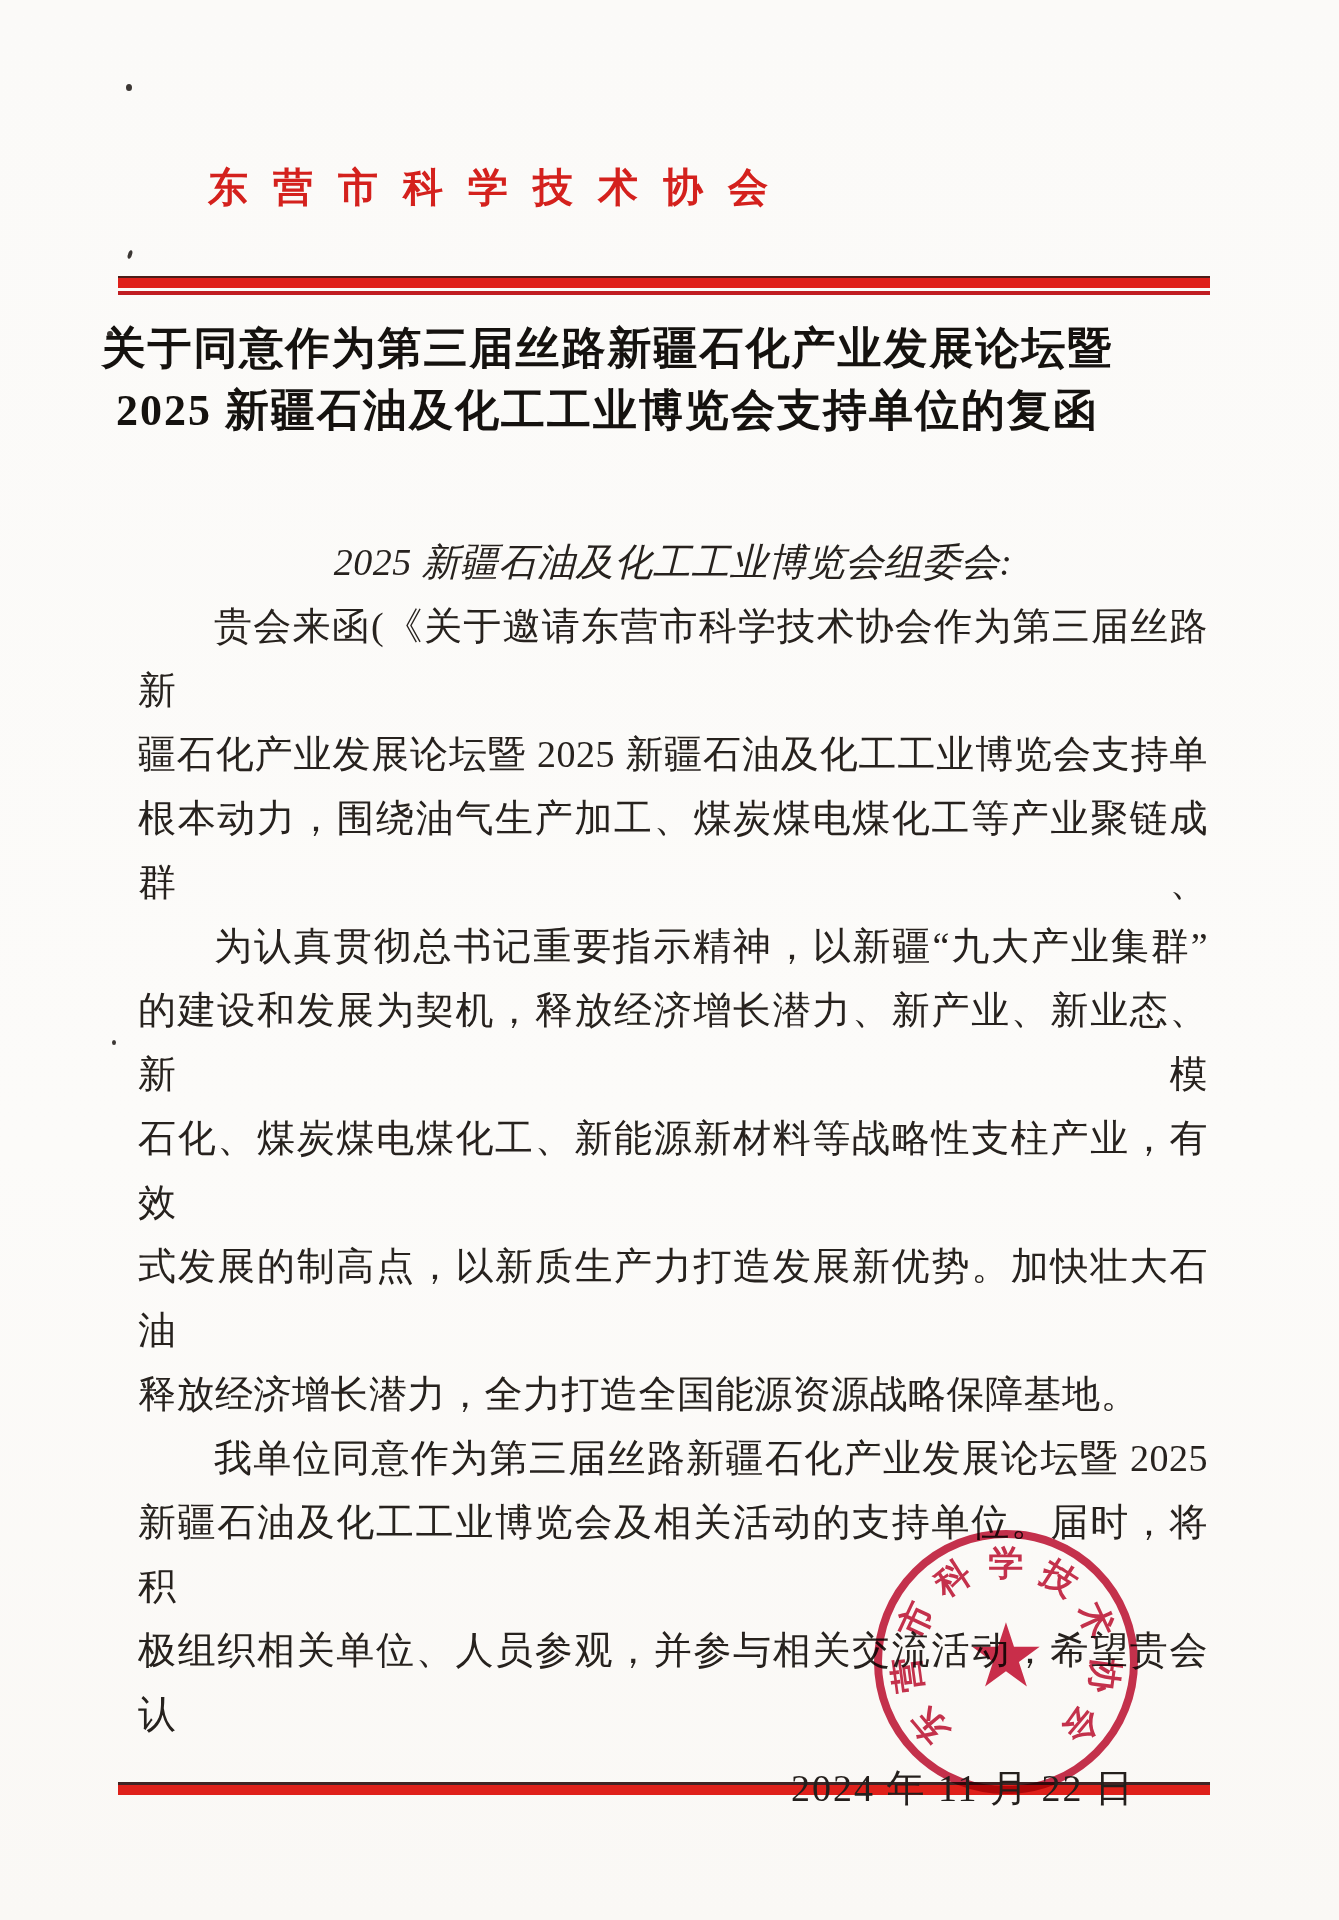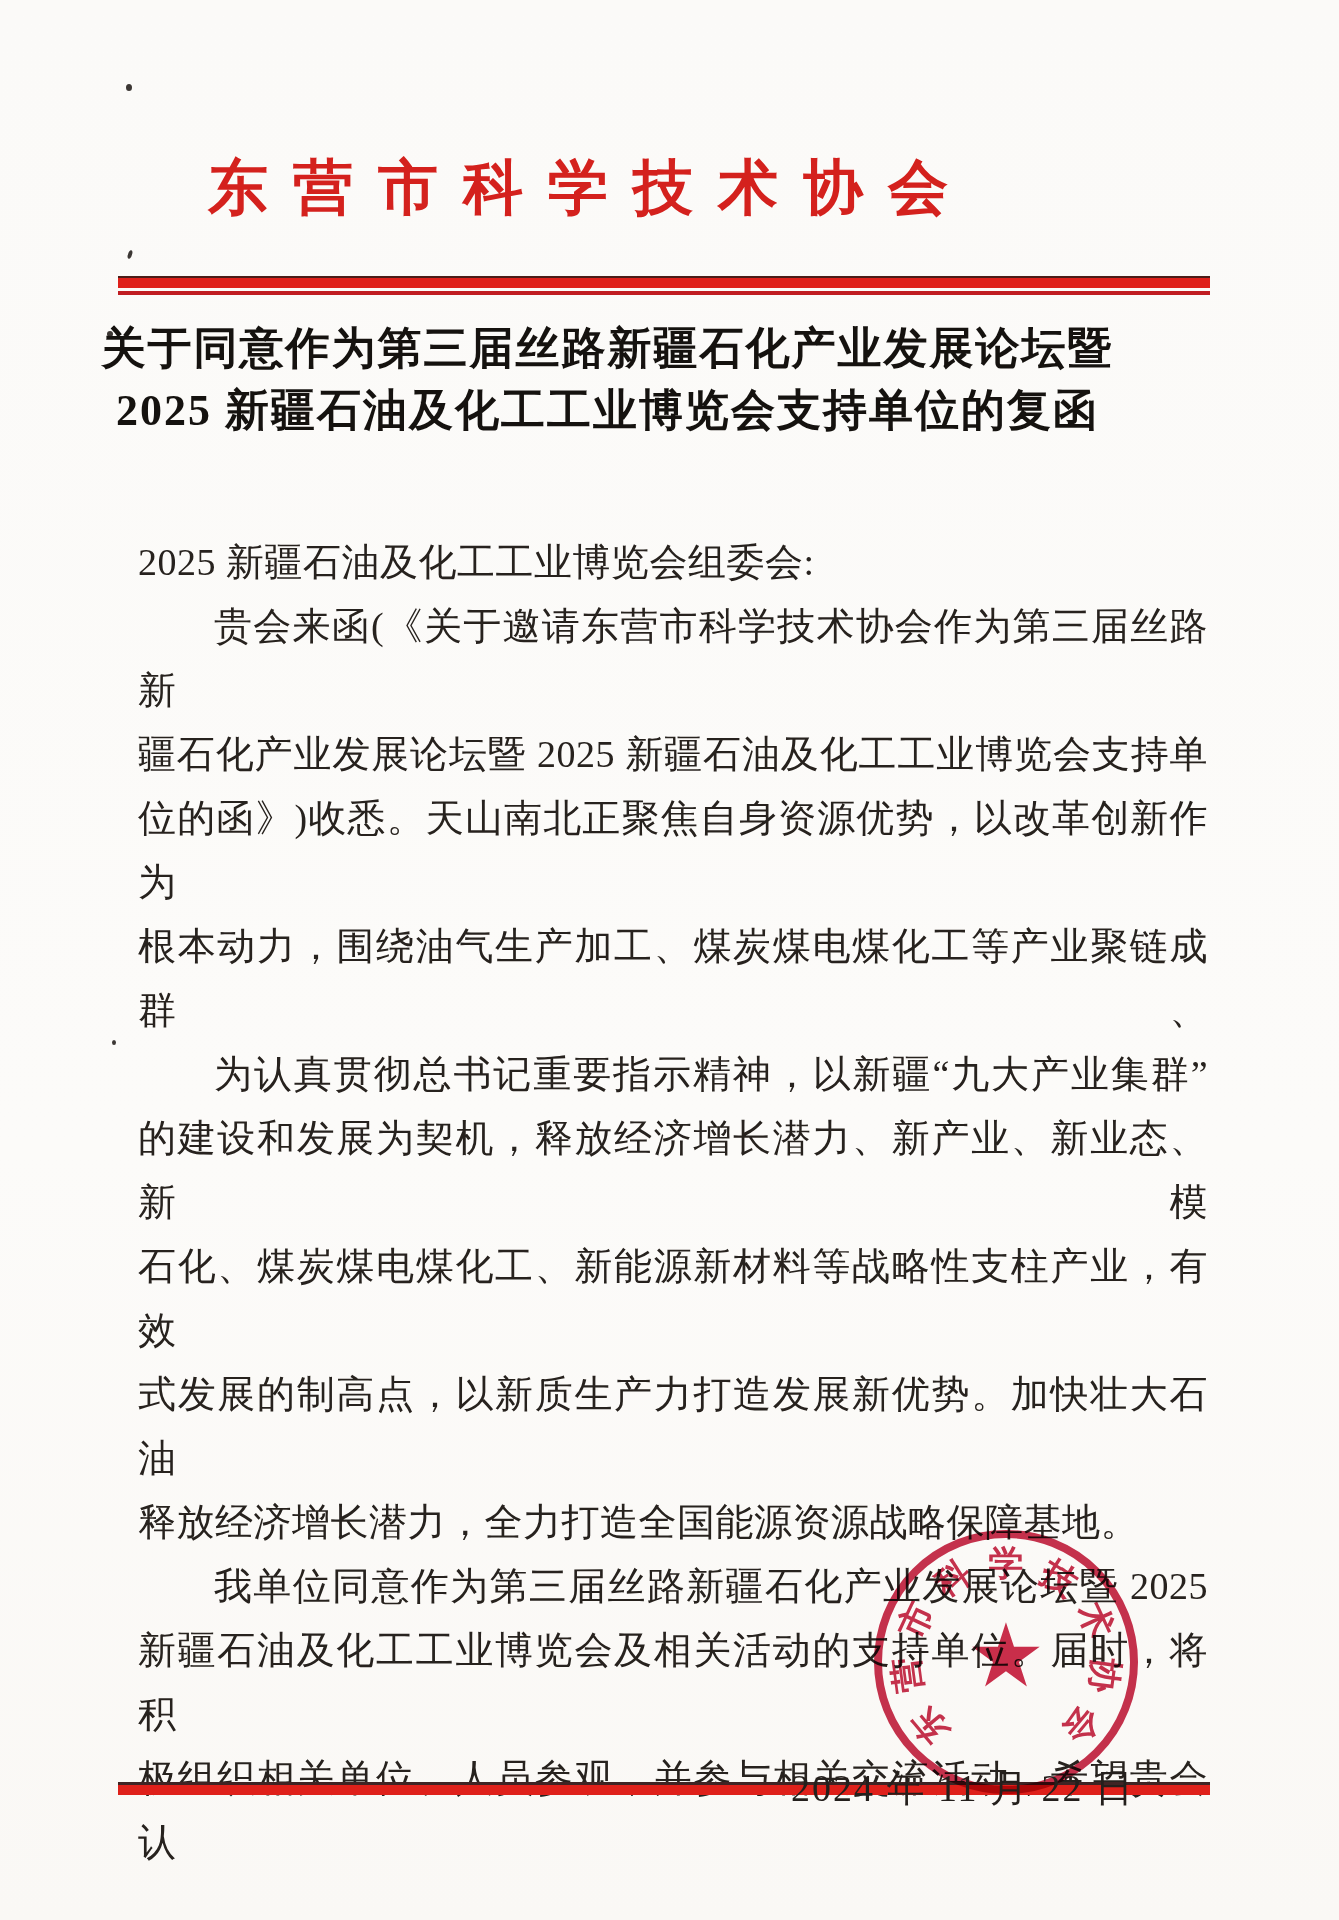--- a/index.html
+++ b/index.html
@@ -7,21 +7,21 @@
     position:relative;
     width:1339px; height:1920px;
     margin:0 auto;
     background:linear-gradient(180deg,#fbfaf8 0%, #fcfbf9 60%, #faf8f5 100%);
     font-family:"Liberation Serif","DejaVu Serif",serif;
     overflow:hidden;
   }
   
   .header-org {
     position:absolute; top:152px; left:208px;
-    font-size:60px; font-weight:700; letter-spacing:25px;
+    font-size:40px; font-weight:700; letter-spacing:25px;
     white-space:nowrap; line-height:72px;
   }
   
   .rule { position:absolute; left:118px; width:1092px; }
   .rule-top { top:276px; }
   .rule-bottom { top:1782px; }
   .rule .thick { height:10px; border-top:2px solid #4b1d18; }
   .rule .gap   { height:3px; background:transparent; }
   .rule .thin  { height:4px; }
   .rule-bottom .thick { border-top:3px solid #3f2424; height:10px; }
@@ -30,21 +30,21 @@
     position:absolute; top:318px; left:0; width:1215px;
     text-align:center; font-weight:700; color:#15120f;
     font-size:44px; line-height:62px; letter-spacing:2px;
   }
   
   .body-text {
     position:absolute; top:530px; left:138px; width:1070px;
     font-size:38px; line-height:64px; color:#27221e;
     letter-spacing:0.5px;
   }
-  .salutation { text-align:left; }
+  .salutation { text-align:center;font-style:italic; }
   .para .line { text-align:justify; text-align-last:justify; text-justify:inter-ideograph; }
   .para .line.first { text-indent:2em; }
   .para .line.last { text-align-last:auto; }
   
   .date-line {
     position:absolute; top:1756px; right:204px;
     font-size:38px; line-height:64px; color:#241f1c;
     z-index:6; letter-spacing:2px;
   }
   
@@ -86,21 +86,20 @@
   <div class="doc-title">
     <div>关于同意作为第三届丝路新疆石化产业发展论坛暨</div>
     <div>2025 新疆石油及化工工业博览会支持单位的复函</div>
   </div>
 
   <div class="body-text">
     <div class="salutation">2025 新疆石油及化工工业博览会组委会:</div>
     <div class="para">
         <div class="line first">贵会来函(《关于邀请东营市科学技术协会作为第三届丝路新</div>
         <div class="line">疆石化产业发展论坛暨 2025 新疆石油及化工工业博览会支持单</div>
-        <div class="line">位的函》)收悉。天山南北正聚焦自身资源优势，以改革创新作为</div>
         <div class="line">根本动力，围绕油气生产加工、煤炭煤电煤化工等产业聚链成群、</div>
       </div>
     <div class="para">
         <div class="line first">为认真贯彻总书记重要指示精神，以新疆“九大产业集群”</div>
         <div class="line">的建设和发展为契机，释放经济增长潜力、新产业、新业态、新模</div>
         <div class="line">石化、煤炭煤电煤化工、新能源新材料等战略性支柱产业，有效</div>
         <div class="line">式发展的制高点，以新质生产力打造发展新优势。加快壮大石油</div>
         <div class="line last">释放经济增长潜力，全力打造全国能源资源战略保障基地。</div>
       </div>
     <div class="para">

